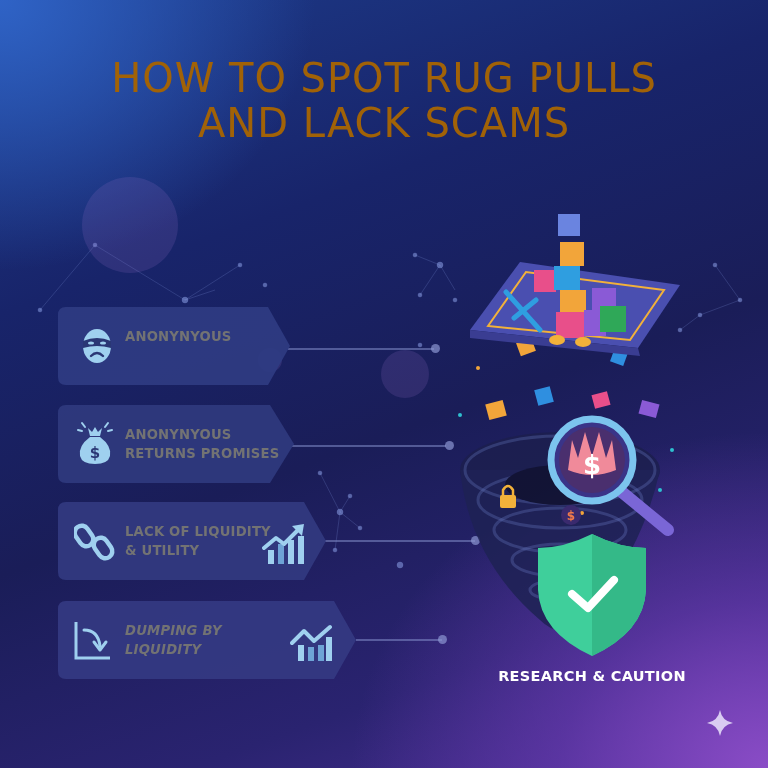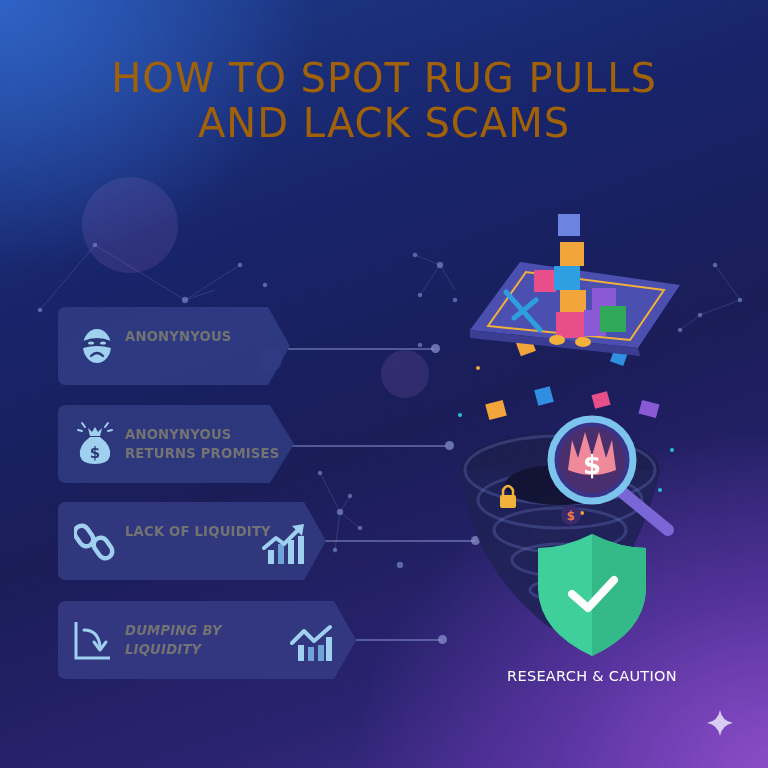--- a/index.html
+++ b/index.html
@@ -14,21 +14,21 @@
     font-family:"DejaVu Sans",sans-serif;font-weight:normal;font-size:40px;line-height:45px;letter-spacing:1px;}
   .net{position:absolute;left:0;top:0;width:768px;height:768px;pointer-events:none;}
   .card{position:absolute;left:58px;height:78px;color:#fff;}
   .card .bg{position:absolute;left:0;top:0;width:100%;height:100%;}
   .card .icon{position:absolute;left:14px;top:18px;width:42px;height:42px;}
   .card .txt{position:absolute;left:67px;top:20px;font-size:13.2px;font-weight:bold;line-height:19px;color:#737373;letter-spacing:0.2px;}
   .card .icon2{position:absolute;top:18px;width:44px;height:44px;}
   .conn{position:absolute;height:2px;background:rgba(130,140,200,0.55);}
   .dot{position:absolute;width:9px;height:9px;border-radius:50%;background:rgba(140,150,210,0.7);}
   .illus{position:absolute;left:440px;top:200px;width:300px;height:500px;}
-  .caption{position:absolute;left:492px;top:668px;width:200px;text-align:center;color:#fff;font-weight:normal;font-size:14.5px;letter-spacing:0.3px;}
+  .caption{position:absolute;left:492px;top:668px;width:200px;text-align:center;color:#fff;font-weight:bold;font-size:14.5px;letter-spacing:0.3px;}
   .sparkle{position:absolute;left:705px;top:708px;width:30px;height:30px;}
 </style>
 </head>
 <body>
 
 <svg class="net" viewBox="0 0 768 768">
   <g stroke="rgba(120,140,210,0.25)" stroke-width="1" fill="rgba(140,160,230,0.55)">
     <line x1="40" y1="310" x2="95" y2="245"></line>
       <line x1="95" y1="245" x2="185" y2="300"></line>
     <line x1="185" y1="300" x2="240" y2="265"></line>
@@ -127,20 +127,21 @@
     <path d="M8,0 H246 L268,39 L246,78 H8 Q0,78 0,70 V8 Q0,0 8,0Z" fill="#323a80" opacity="0.92"></path>
   </svg>
   <svg class="icon" viewBox="0 0 42 42" style="left:16px;top:19px;">
     <g fill="none" stroke="#9fd0ef" stroke-width="4.5">
       <rect x="3" y="4" width="14" height="22" rx="7" transform="rotate(-35 10 15)"></rect>
       <rect x="22" y="16" width="14" height="22" rx="7" transform="rotate(-35 29 27)"></rect>
     </g>
   </svg>
   <div class="txt">
     <div>LACK OF LIQUIDITY</div>
+    <div>&amp; UTILITY</div>
   </div>
   <svg class="icon2" viewBox="0 0 44 44" style="left:204px;top:20px;">
     <g fill="#9fd0ef">
         <rect x="6" y="28" width="6" height="14"></rect>
         <rect x="16" y="22" width="6" height="20" fill="#6ea4d6"></rect>
         <rect x="26" y="18" width="6" height="24"></rect>
         <rect x="36" y="14" width="6" height="28"></rect>
       </g>
     <path d="M2,26 L14,16 L22,22 L36,8" stroke="#9fd0ef" stroke-width="4" fill="none" stroke-linecap="round" stroke-linejoin="round"></path>
     <path d="M30,4 L42,2 L40,14Z" fill="#9fd0ef"></path>

